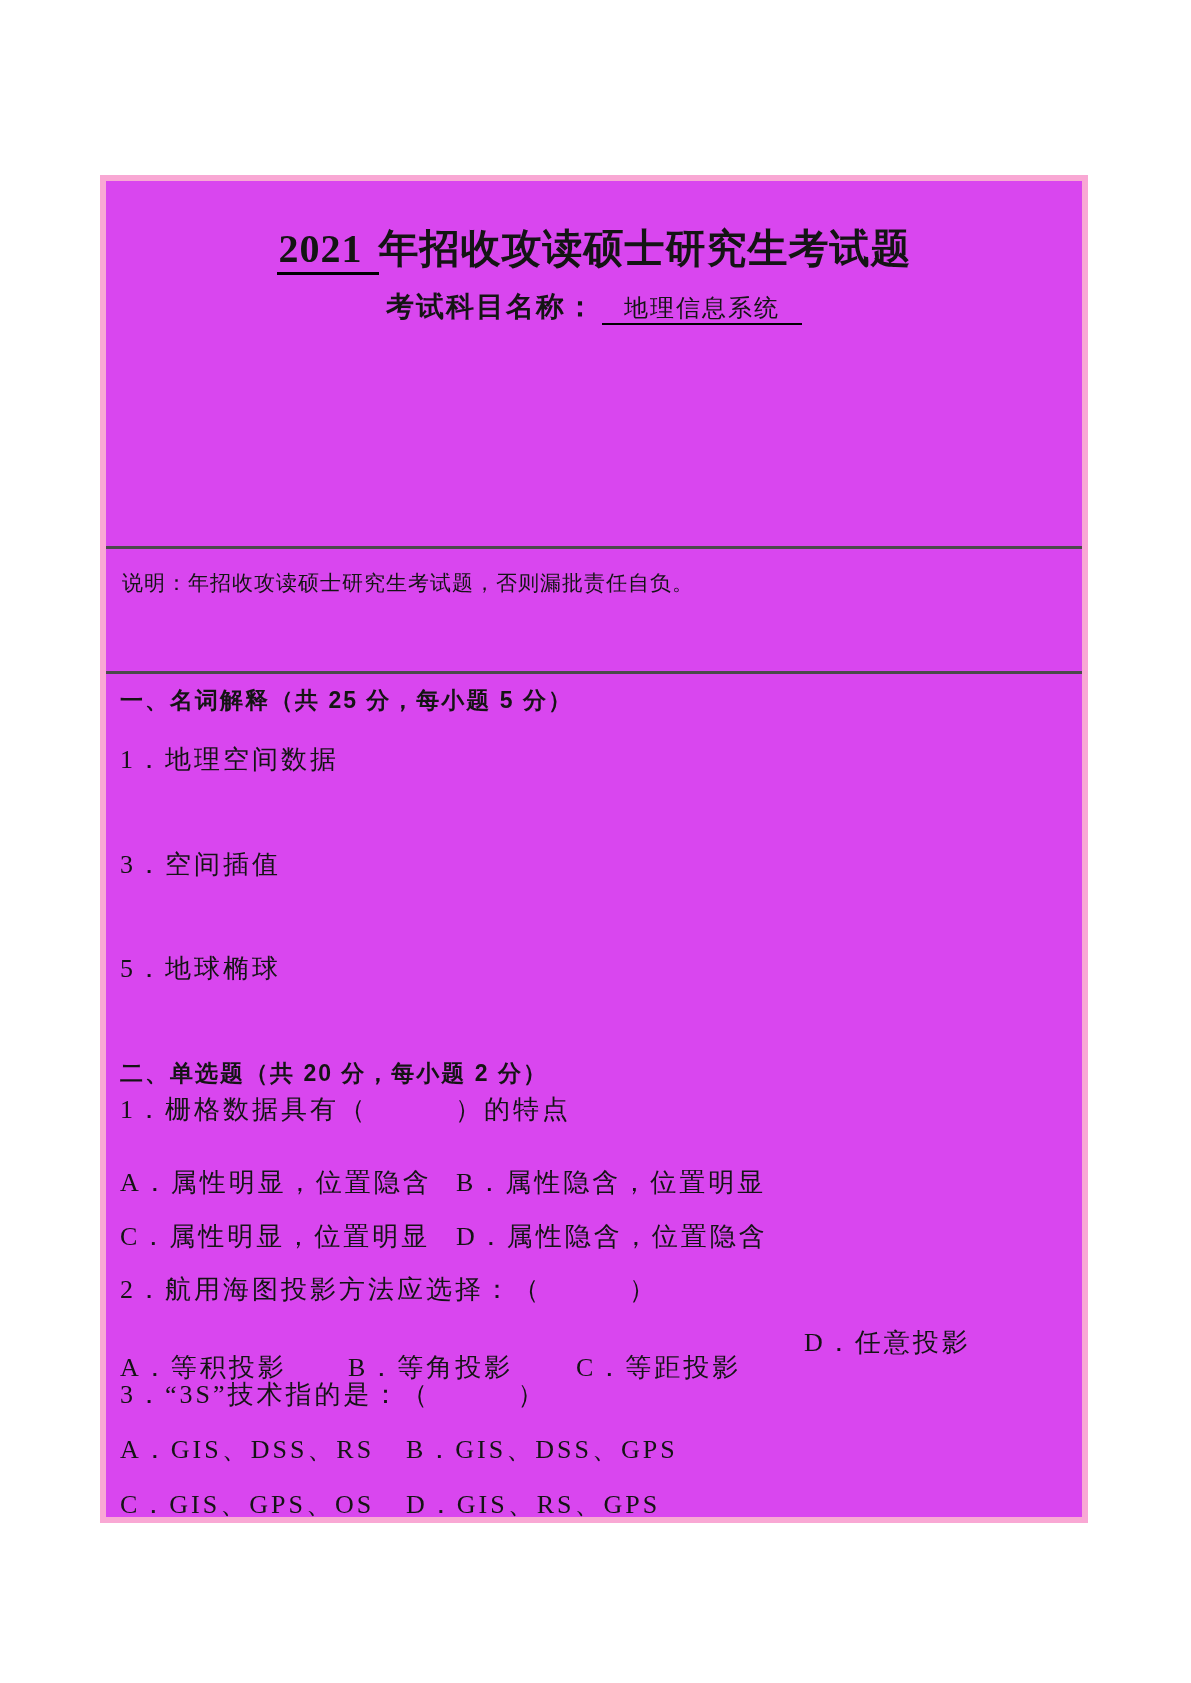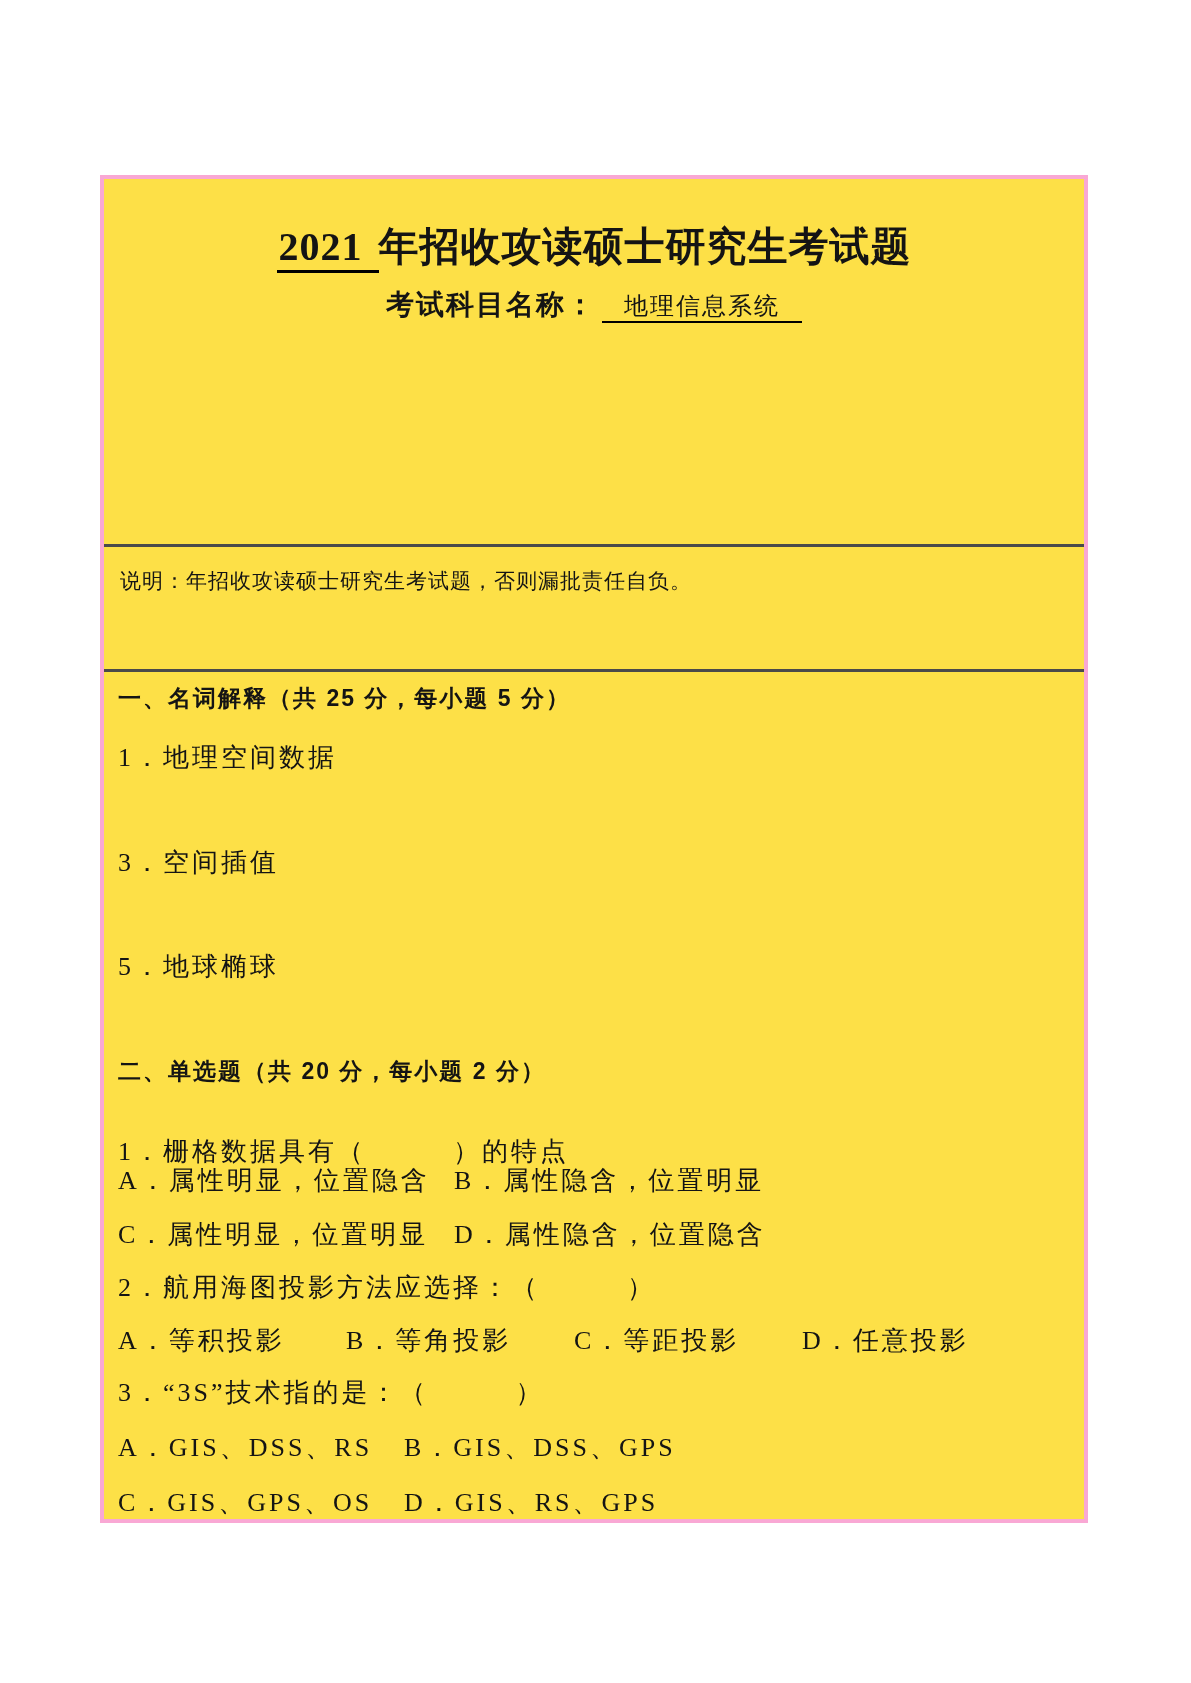--- a/index.html
+++ b/index.html
@@ -3,21 +3,21 @@
 <meta charset="utf-8">
 <style>
   html,body { margin:0; padding:0; background:#ffffff; }
   .page {
     position:relative; width:1191px; height:1683px; background:#ffffff;
     font-family:"Liberation Serif","DejaVu Serif",serif; color:#141414;
     overflow:hidden;
   }
   .frame {
     position:absolute; left:100px; top:175px; width:988px; height:1348px;
-    border:4px solid #f9a8d4; box-sizing:border-box; background:#fde047;
+    border:6px solid #f9a8d4; box-sizing:border-box; background:#d946ef;
   }
   .row-header {
     position:absolute; left:0; right:0; top:0; height:368px;
     border-bottom:3px solid #4a4a4a; box-sizing:border-box; text-align:center;
   }
   .row-note {
     position:absolute; left:0; right:0; top:368px; height:125px;
     border-bottom:3px solid #4a4a4a; box-sizing:border-box;
   }
   .row-body { position:absolute; left:0; right:0; top:493px; bottom:0; }
@@ -52,21 +52,21 @@
     position:absolute; left:14px; right:8px;
     font-size:26px; letter-spacing:3px; white-space:nowrap; line-height:1.25;
   }
   .sec-heading {
     font-family:"Liberation Sans","DejaVu Sans",sans-serif;
     font-size:23px; font-weight:bold; letter-spacing:2px;
   }
   .opt-row { display:flex; }
   .opt-row span { display:inline-block; }
   .cols-a > span:not(:last-child) { width:336px; }
-  .cols-b > span:not(:last-child) { width:228px; }
+  .cols-b > span:not(:last-child) { width:228px;margin-top:25px; }
   .cols-c > span:not(:last-child) { width:286px; }
 </style>
 </head>
 <body>
 
 <div class="page">
   <div class="frame">
 
     <div class="row-header">
       <div class="title-line">
@@ -83,21 +83,21 @@
 
     <div class="row-body">
 
       <div class="bl sec-heading" style="top:12px">一、名词解释（共 25 分，每小题 5 分）</div>
       <div class="bl" style="top:70px">1．地理空间数据</div>
       <div class="bl" style="top:175px">3．空间插值</div>
       <div class="bl" style="top:279px">5．地球椭球</div>
 
       <div class="bl sec-heading" style="top:385px">二、单选题（共 20 分，每小题 2 分）</div>
 
-      <div class="bl" style="top:464px">1．栅格数据具有（　　　）的特点</div>
+      <div class="bl" style="top:420px">1．栅格数据具有（　　　）的特点</div>
       <div class="bl opt-row cols-a" style="top:493px">
         <span>A．属性明显，位置隐含</span>
         <span>B．属性隐含，位置明显</span>
       </div>
       <div class="bl opt-row cols-a" style="top:547px">
         <span>C．属性明显，位置明显</span>
         <span>D．属性隐含，位置隐含</span>
       </div>
 
       <div class="bl" style="top:600px">2．航用海图投影方法应选择：（　　　）</div>

